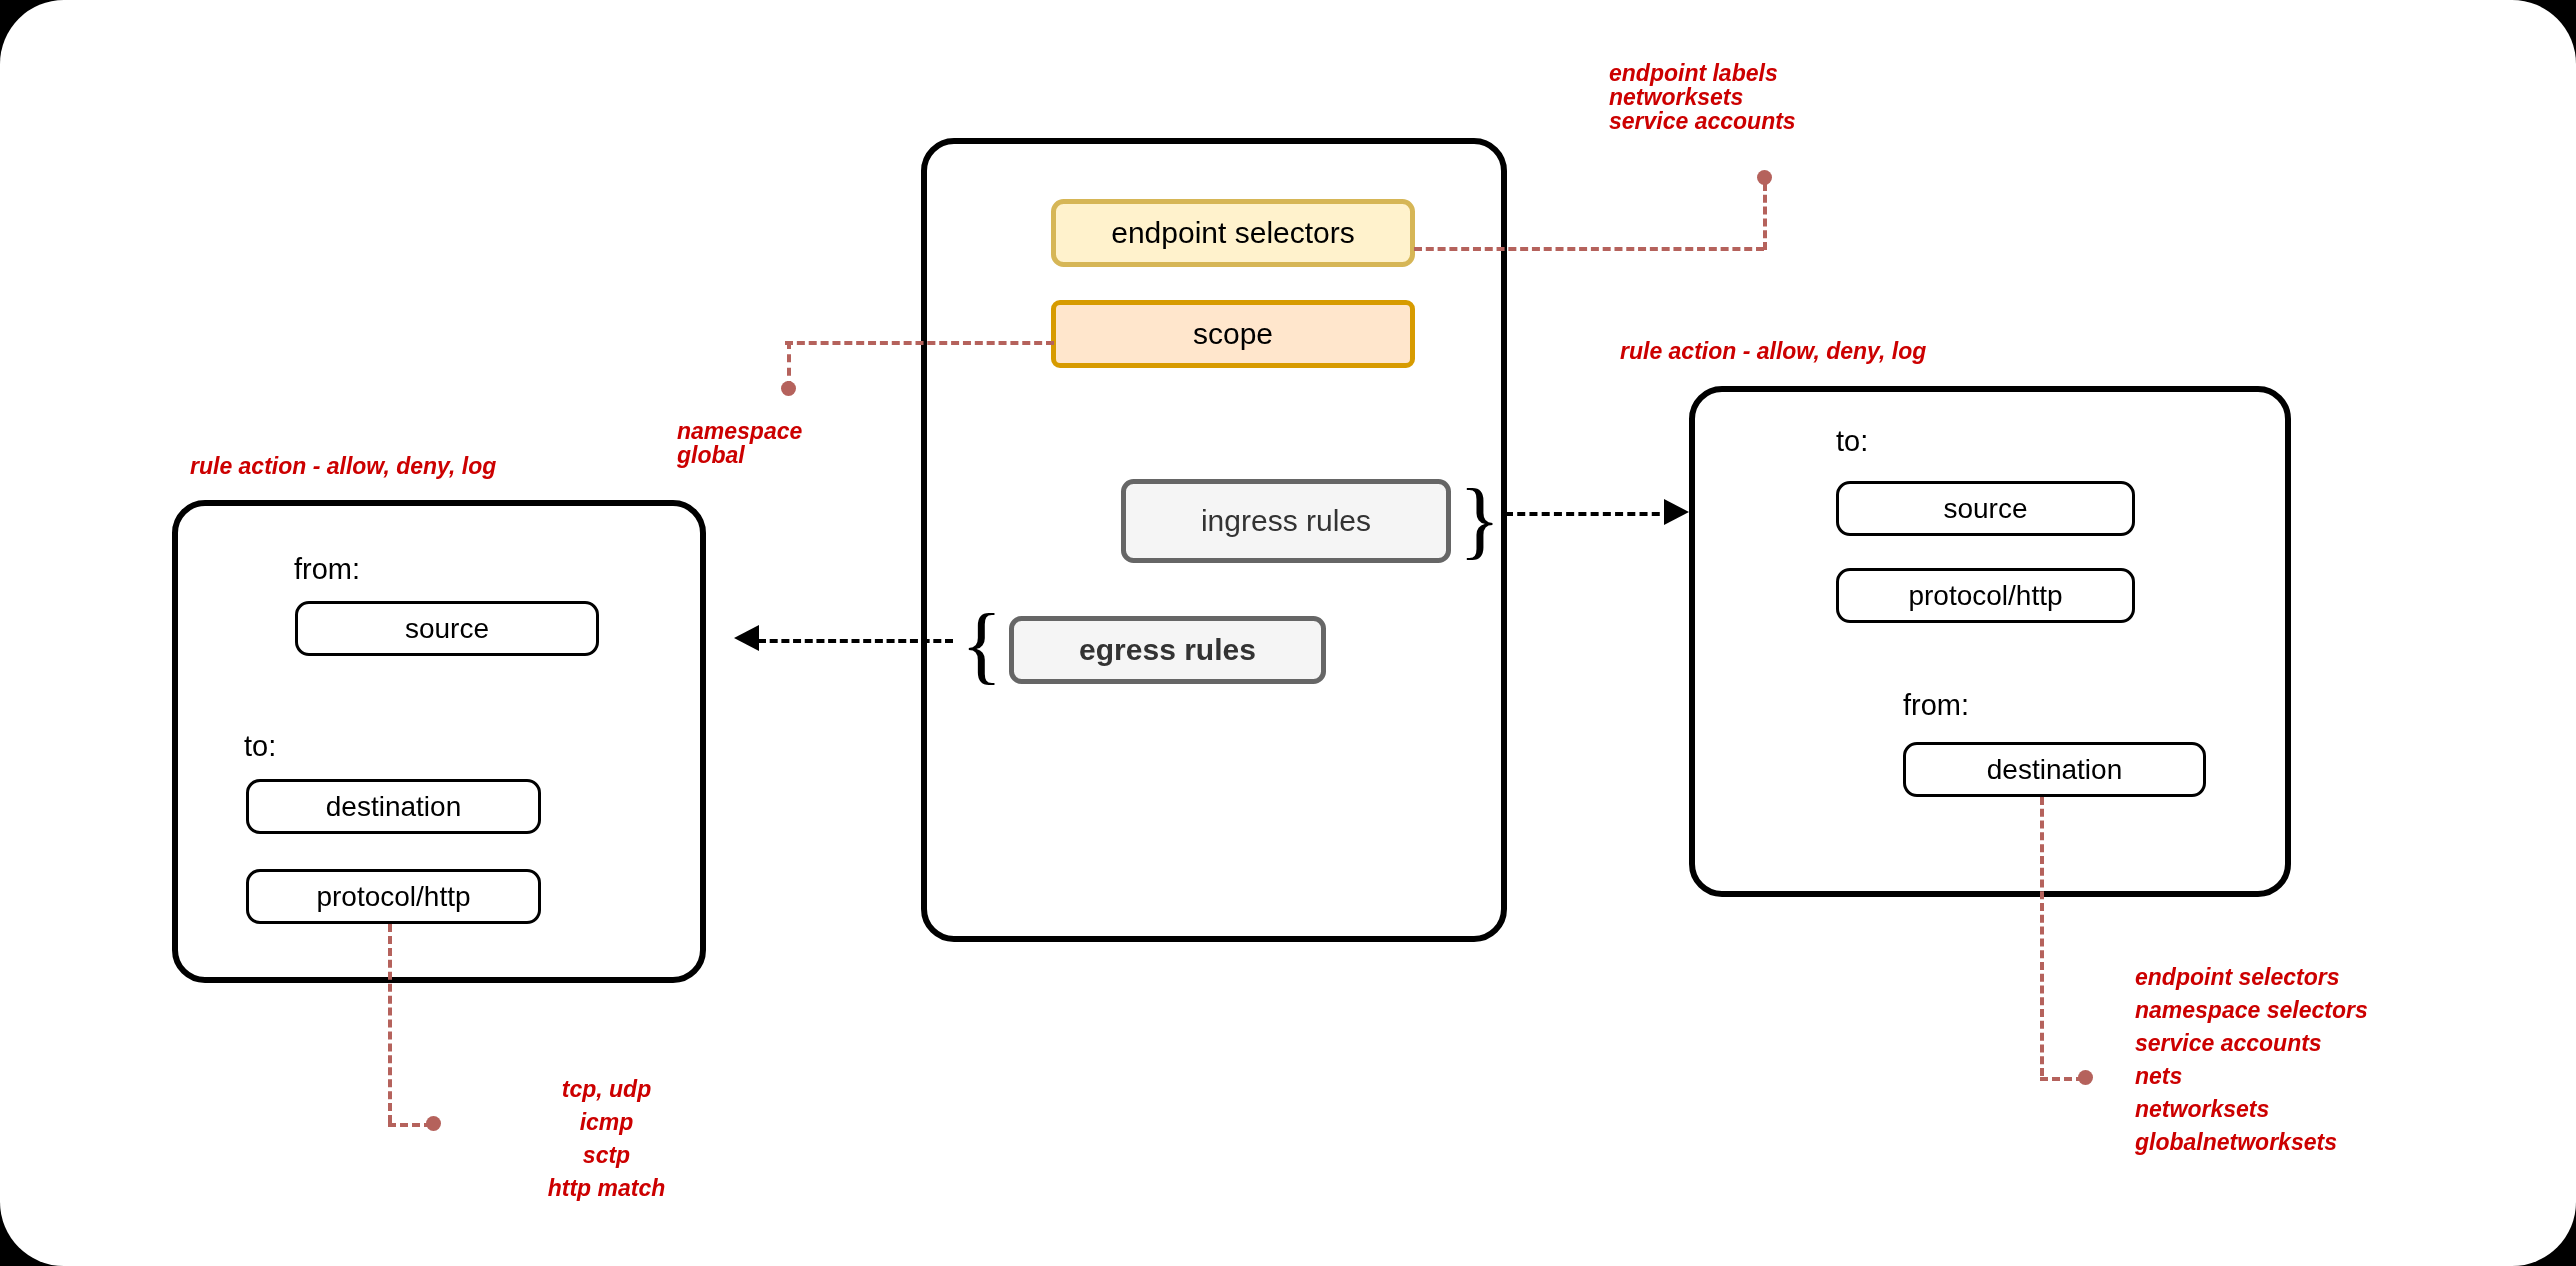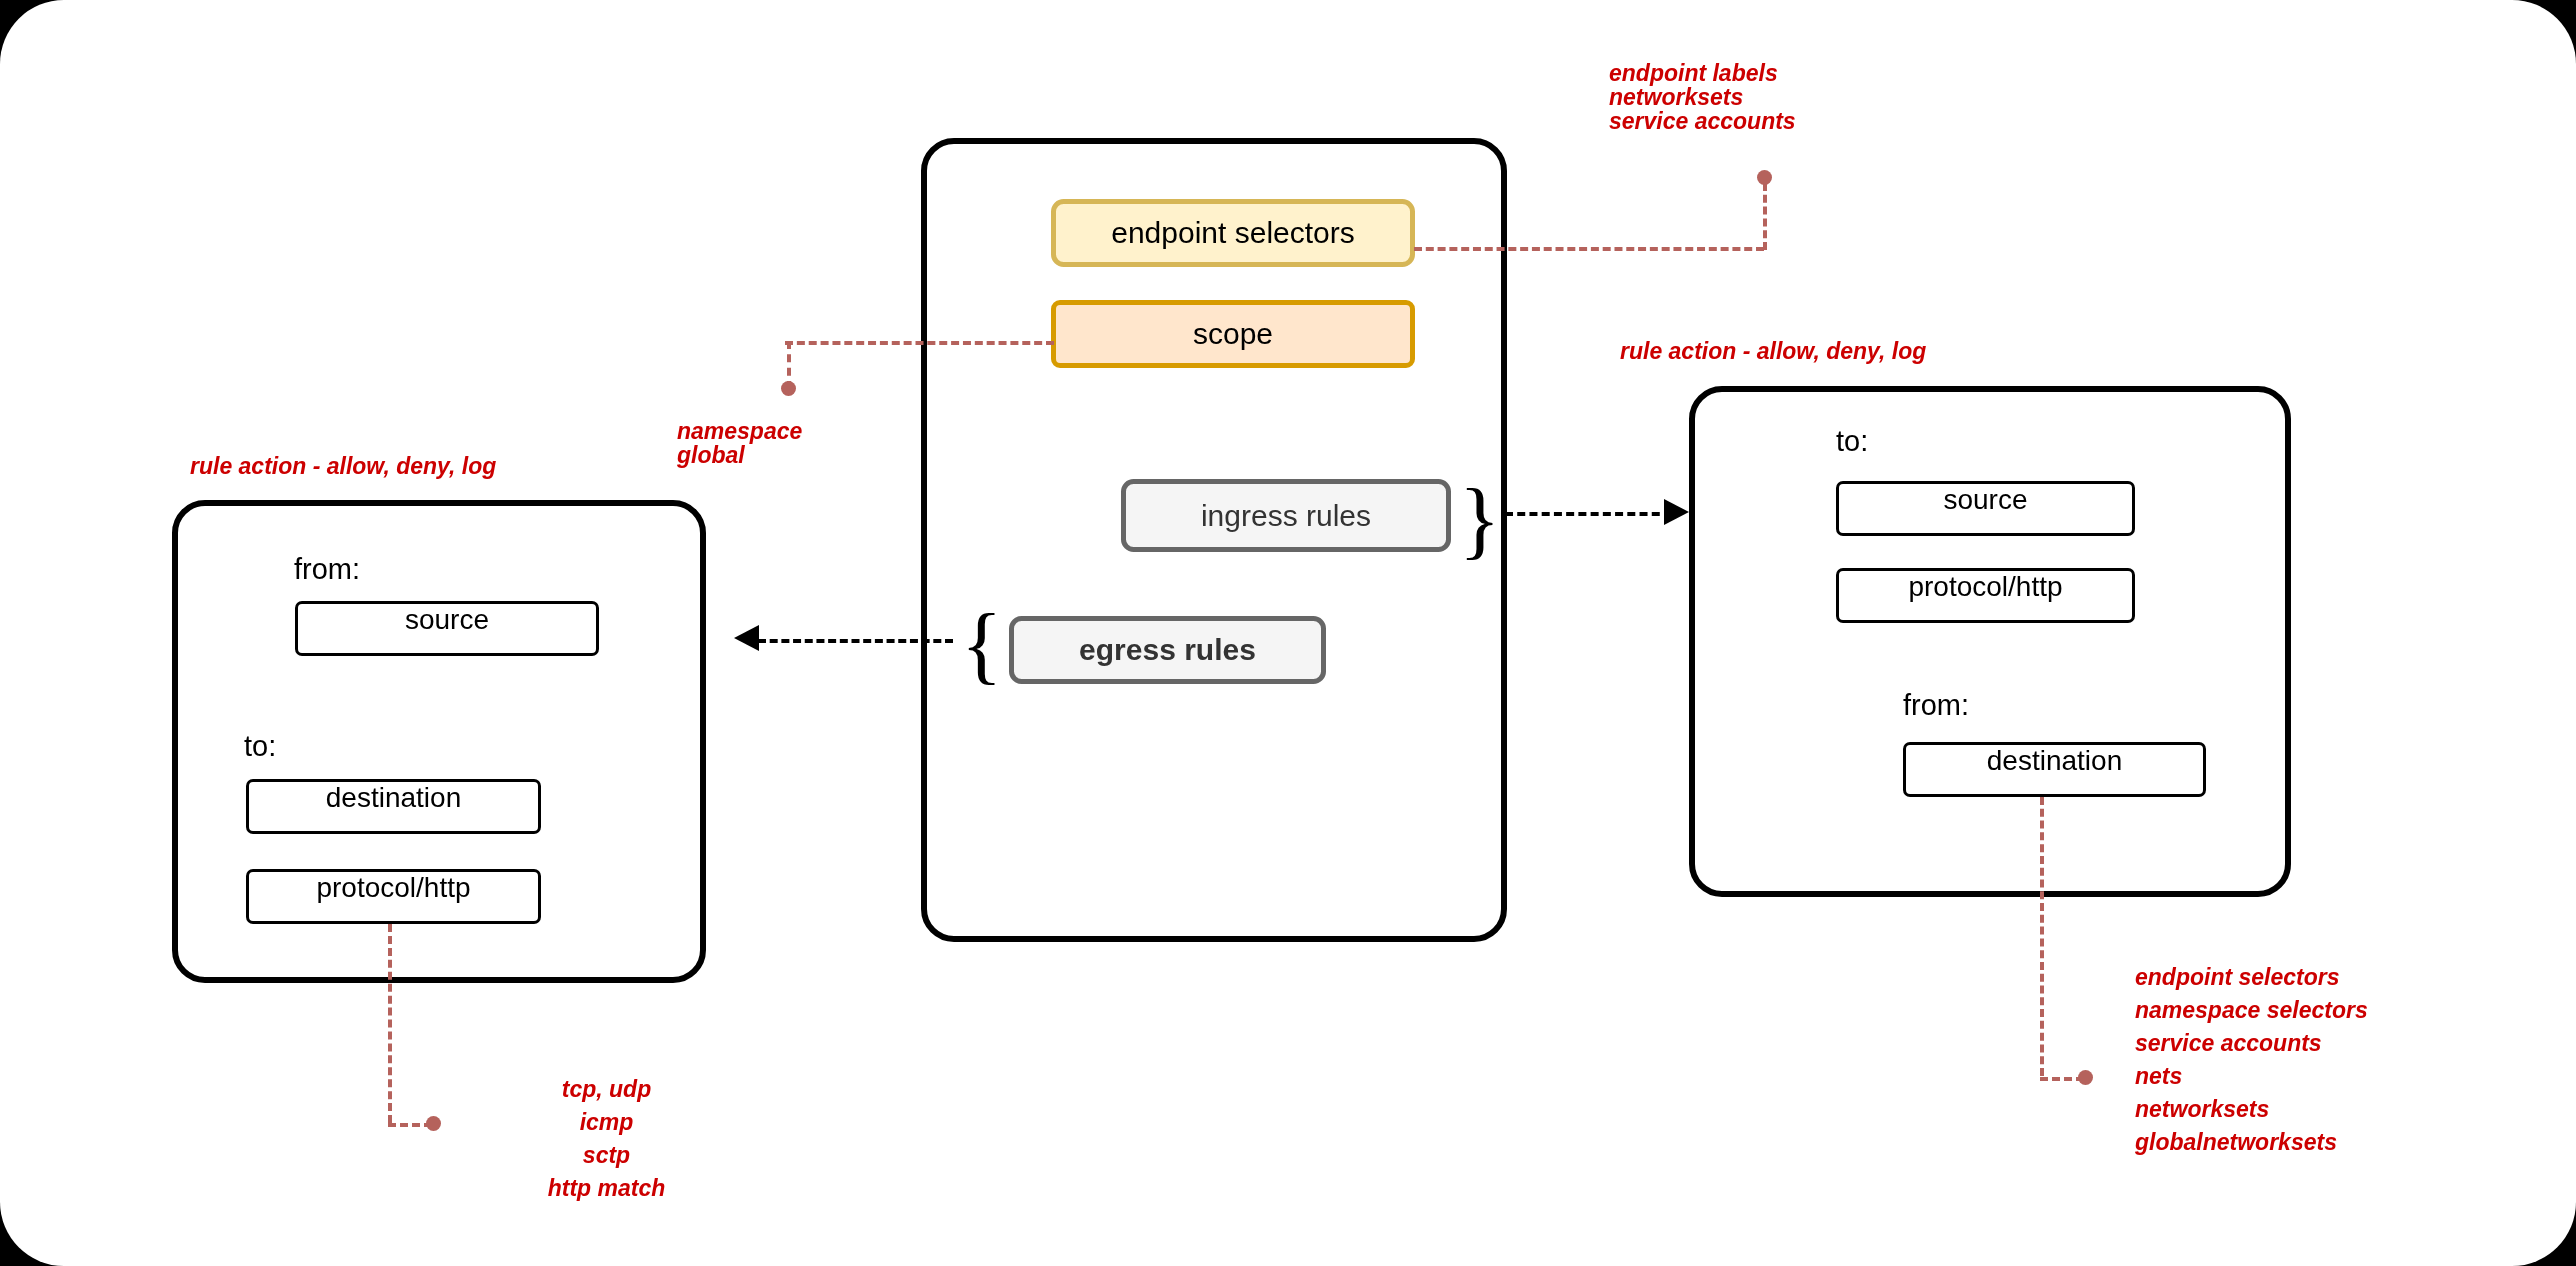--- a/index.html
+++ b/index.html
@@ -24,23 +24,24 @@
     border-radius: 33px;
     background: transparent;
     box-sizing: border-box;
   }
 
   
   .box {
     position: absolute;
     box-sizing: border-box;
     border: 3.4px solid #000000;
-    border-radius: 7px;
+    border-radius: 14px;
     background: #ffffff;
     display: flex;
+    align-items: center;
     justify-content: center;
     color: #000000;
     font-size: 28px;
     white-space: nowrap;
   }
 
   
   .box-yellow {
     position: absolute;
     box-sizing: border-box;
@@ -161,21 +162,21 @@
   <div class="panel" style="left:921px; top:138px; width:586px; height:804px;"></div>
 
   <div class="box-yellow" style="left:1051px; top:199px; width:364px; height:68px;">
     <span>endpoint selectors</span>
   </div>
 
   <div class="box-orange" style="left:1051px; top:300px; width:364px; height:68px;">
     <span>scope</span>
   </div>
 
-  <div class="box-grey" style="left:1121px; top:479px; width:330px; height:73px;">
+  <div class="box-grey" style="left:1121px; top:479px; width:330px; height:84px;">
     <span>ingress rules</span>
   </div>
 
   <div class="box-grey" style="left:1009px; top:616px; width:317px; height:68px;font-weight:bold;">
     <span>egress rules</span>
   </div>
 
   <div class="brace" style="left:1459px; top:476px;">
     <span>}</span>
   </div>

